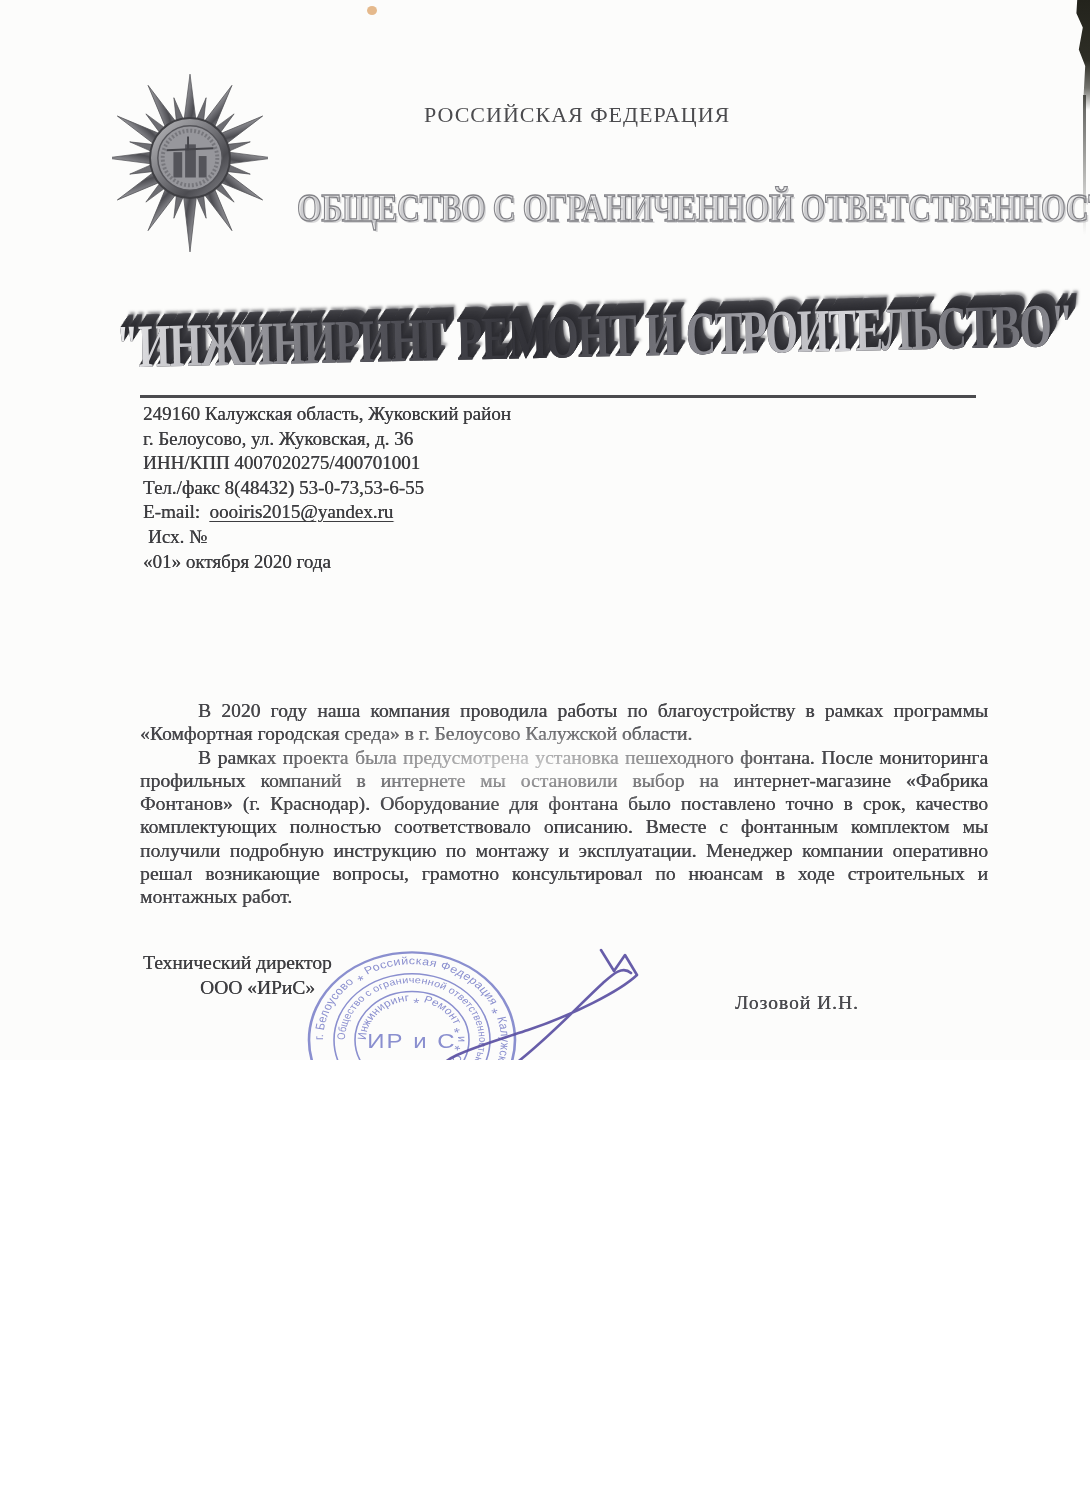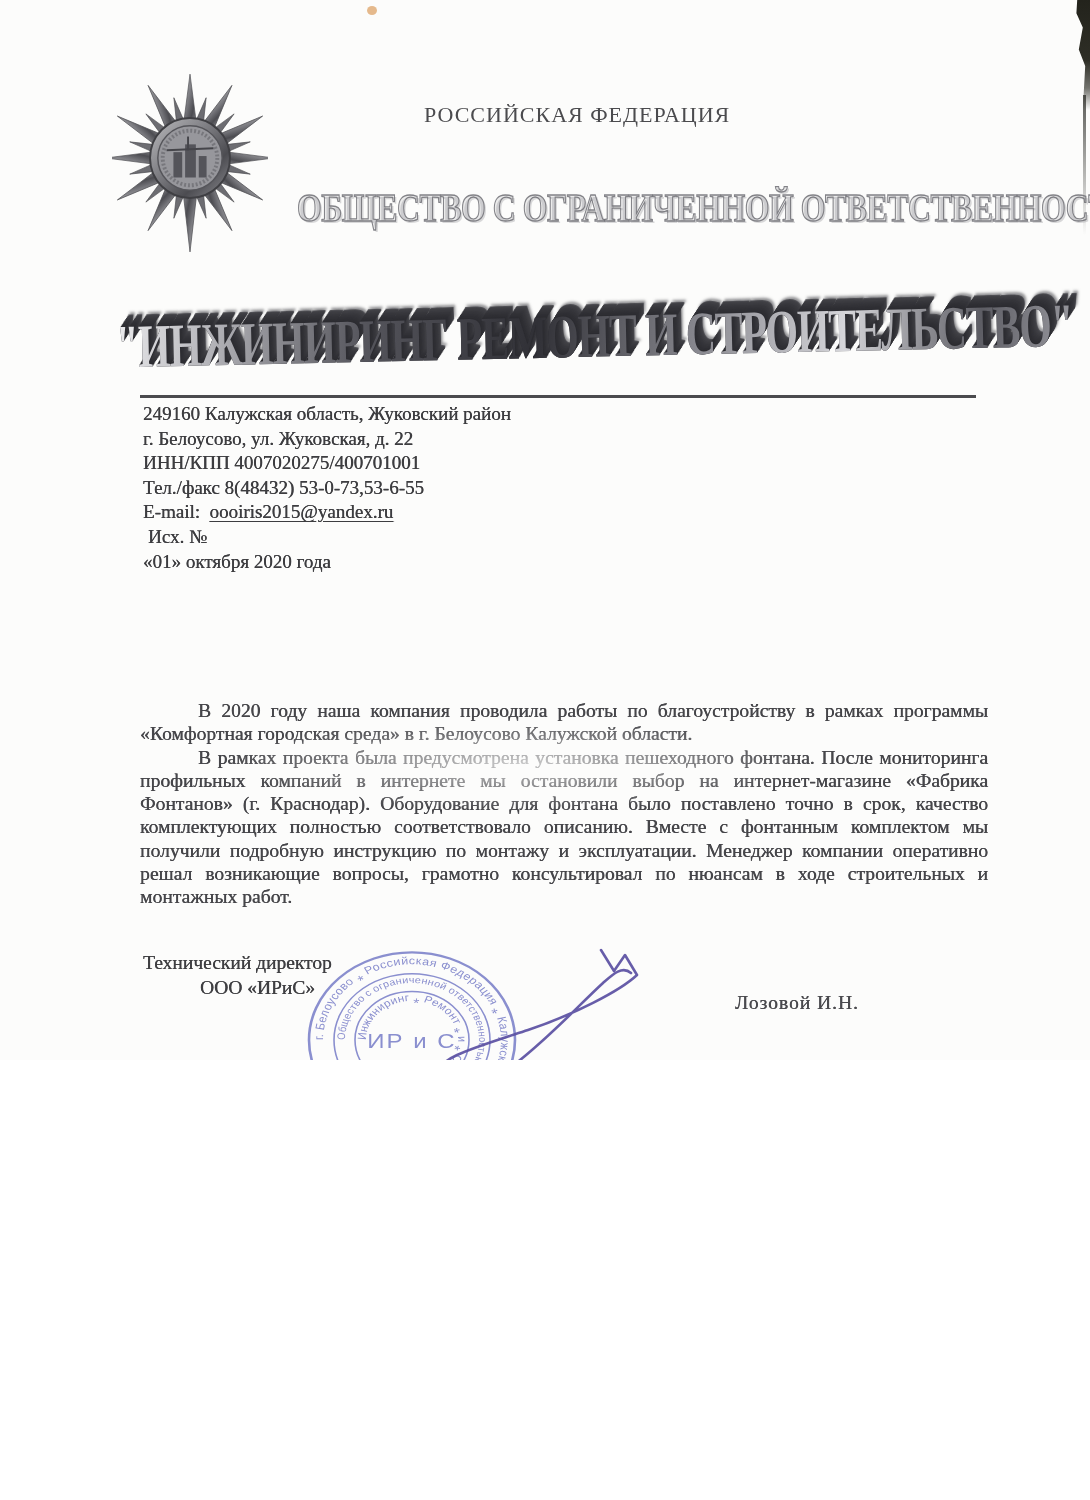--- a/index.html
+++ b/index.html
@@ -151,21 +151,21 @@
   <div class="org-type">ОБЩЕСТВО С ОГРАНИЧЕННОЙ ОТВЕТСТВЕННОСТЬЮ</div>
 
   <div class="title3d-wrap">
     <div class="title3d back">"ИНЖИНИРИНГ РЕМОНТ И СТРОИТЕЛЬСТВО"</div>
     <div class="title3d front">"ИНЖИНИРИНГ РЕМОНТ И СТРОИТЕЛЬСТВО"</div>
   </div>
   <div class="title-rule"></div>
 
   <div class="addr">
     <div>249160 Калужская область, Жуковский район</div>
-    <div>г. Белоусово, ул. Жуковская, д. 22</div>
+    <div>г. Белоусово, ул. Жуковская, д. 36</div>
     <div>ИНН/КПП 4007020275/400701001</div>
     <div>Тел./факс 8(48432) 53-0-73,53-6-55</div>
     <div>
       <span>E-mail:</span>&nbsp;
       <span class="u">oooiris2015@yandex.ru</span>
     </div>
     <div class="indent">Исх. №</div>
     <div>«01» октября 2020 года</div>
   </div>
 

